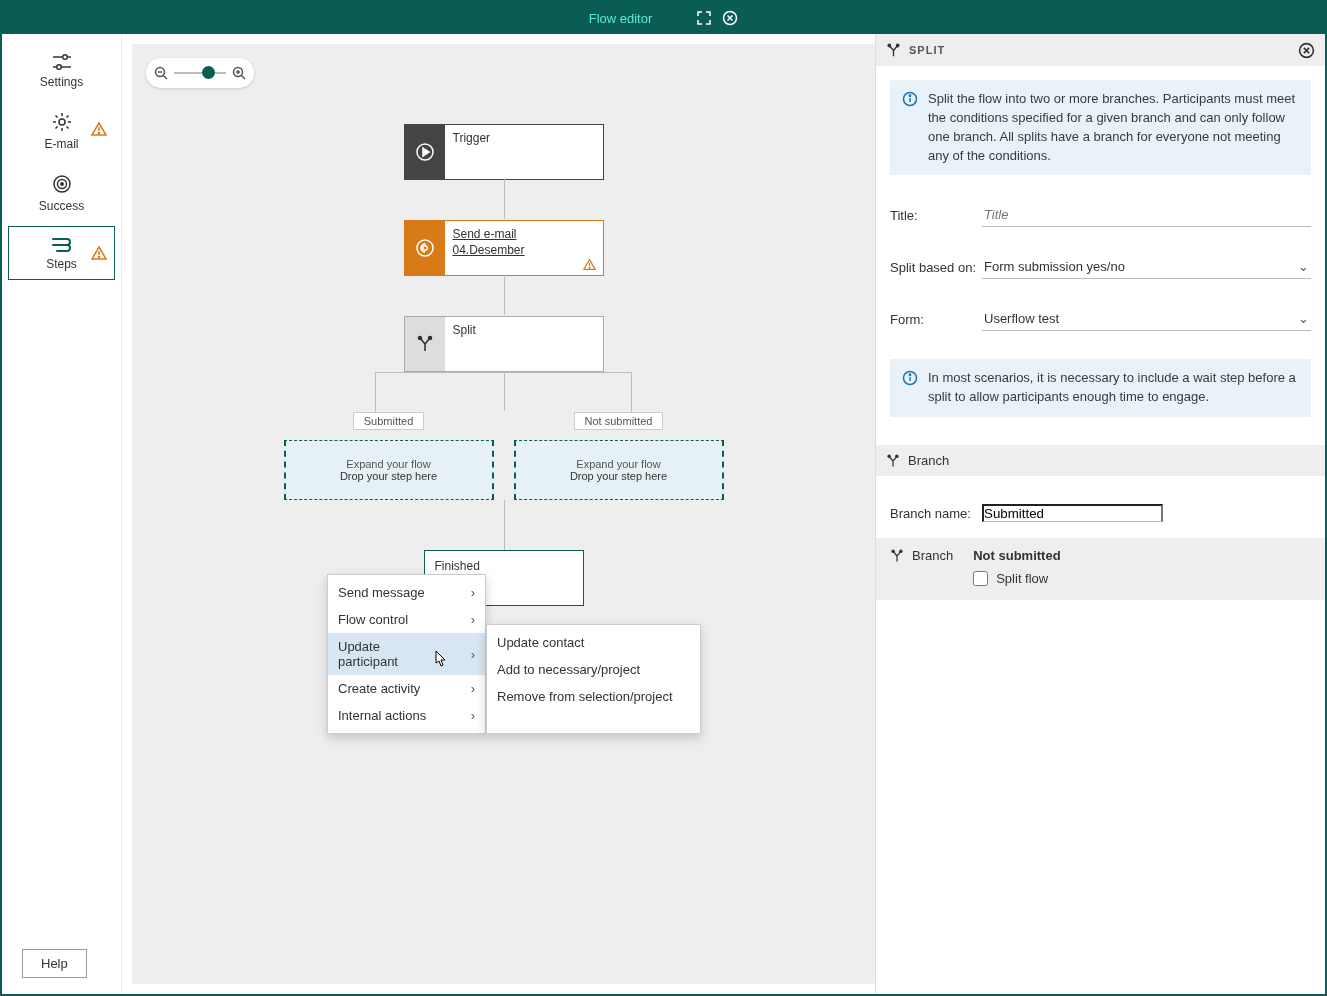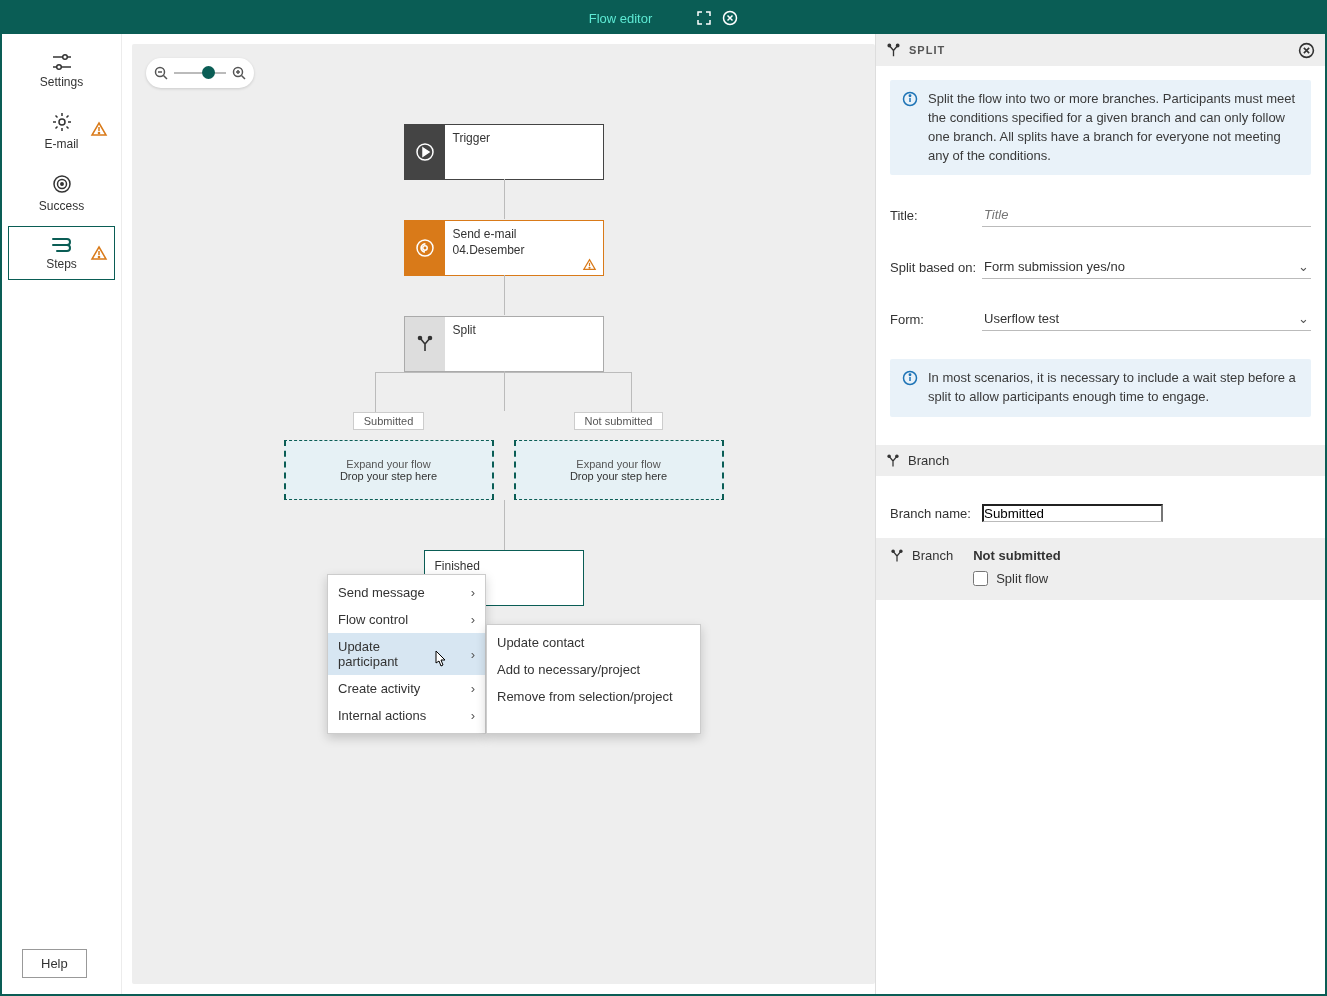--- a/index.html
+++ b/index.html
@@ -35,21 +35,21 @@
   .node { border: 1px solid #aaa; background: #fff; display: flex; margin: 0 auto 40px auto; width: 200px; min-height: 56px; position: relative; }
   .node::after { content:""; position:absolute; left:50%; top:100%; width:1px; height:40px; background: #bbb;}
   .node:last-child::after { display:none; }
   .node-icon { width: 40px; display: flex; align-items: center; justify-content: center; }
   .node-body { flex: 1; padding: 6px 8px; font-size: 12px; line-height: 1.3; position:relative;}
   .node-body .line1 { color: #333; }
   .node-body .line2 { color: #333; }
 
   .node.trigger .node-icon { background: #444; color: #fff; }
   .node.trigger { border-color:#444; }
-  .node.email { border-color: #d97a19; }
+  .node.email { border-color: #d97a19; text-decoration: underline; }
   .node.email .node-icon { background: #d97a19; color: #fff; }
   .node.split .node-icon { background: #ddd; color:#333;}
   .node.split { border-color:#aaa; }
   .node.finished { border:1px solid #0a5d55; position:relative;}
   .node.finished .node-body { padding:8px 10px; color:#555;}
   .node-warn { position:absolute; right:6px; bottom:4px;}
 
   
   .branches { display:flex; gap:20px; justify-content:center; position:relative; margin-bottom:50px;}
   .branches::before { content:""; position:absolute; top:-40px; left:22%; right:22%; height:1px; background:#bbb;}

